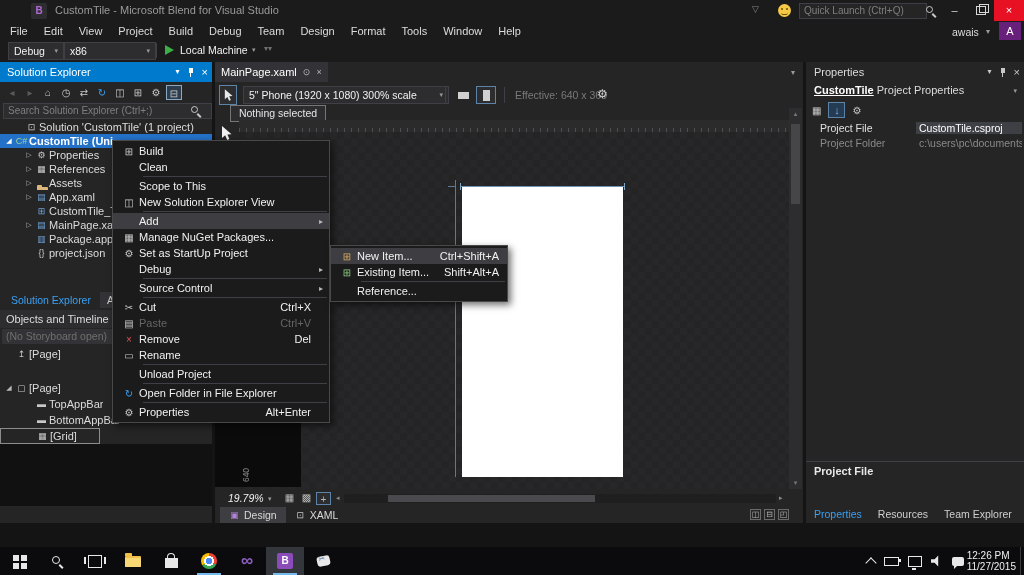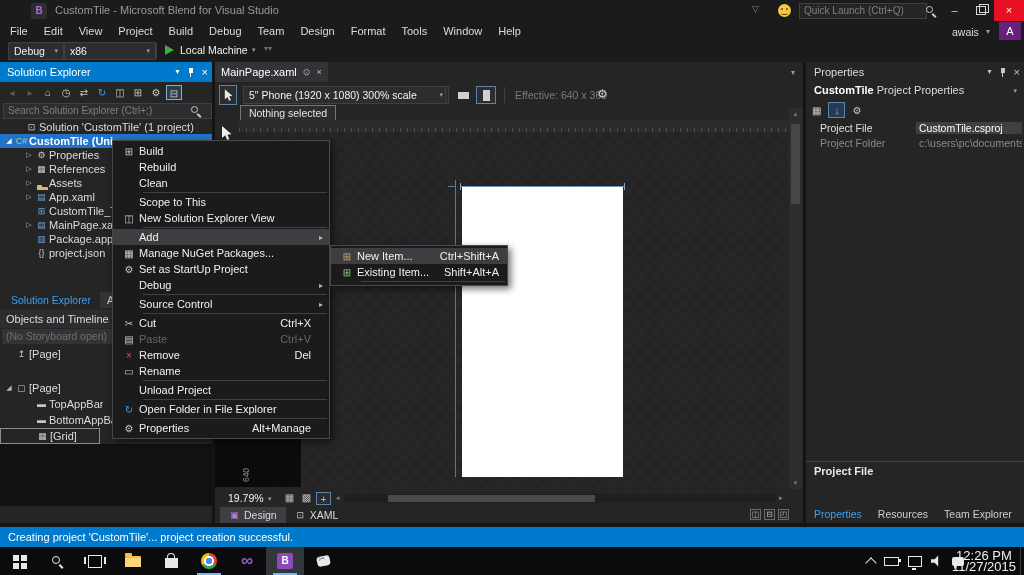--- a/index.html
+++ b/index.html
@@ -107,21 +107,21 @@
   .cursor-btn{position:absolute;left:4px;top:3px;width:18px;height:20px;border:1px solid #5b84a8;background:#2d2d30;
     display:flex;align-items:center;justify-content:center;box-sizing:border-box;}
   .device-combo{position:absolute;left:28px;top:4px;width:194px;height:16px;}
   .db-sep{position:absolute;top:5px;width:1px;height:16px;background:#3f3f46;}
   .orient-btn{position:absolute;top:4px;width:20px;height:18px;display:flex;align-items:center;justify-content:center;box-sizing:border-box;}
   .orient-btn .land{width:11px;height:7px;background:#d0d0d0;}
   .orient-btn .port{width:7px;height:11px;background:#d0d0d0;}
   .orient-btn.active{border:1px solid #5b84a8;background:#2d2d30;}
   .effective{position:absolute;left:300px;top:7px;color:#7a7a7a;font-size:10.5px;}
   .gear{position:absolute;left:382px;top:5px;color:#c8c8c8;font-size:12px;}
-  .nothing-box{position:absolute;left:25px;top:43px;width:94px;height:15px;border:1px solid #767676;background:#2d2d30;
+  .nothing-box{position:absolute;left:15px;top:43px;width:94px;height:15px;border:1px solid #767676;background:#2d2d30;
     color:#e5e5e5;font-size:10.5px;text-align:center;line-height:15px;}
   .ruler{position:absolute;left:24px;top:58px;width:550px;height:12px;background:#2b2b2c;}
   .ruler .ticks{position:absolute;bottom:0;left:0;right:0;height:4px;
     background:repeating-linear-gradient(90deg,#4f4f4f 0 1px,transparent 1px 7px);}
   .ruler-label{position:absolute;top:0;font-size:14px;color:#8a8a8a;margin-top:36px;}
   .surface{position:absolute;left:24px;top:70px;width:550px;height:357px;background-color:#242425;
     background-image:linear-gradient(45deg,#27272a 25%,transparent 25%,transparent 75%,#27272a 75%),
       linear-gradient(45deg,#27272a 25%,transparent 25%,transparent 75%,#27272a 75%);
     background-size:14px 14px;background-position:0 0,7px 7px;}
   .black-rect{position:absolute;left:0;top:93px;width:86px;height:332px;background:#0b0b0b;}
@@ -131,40 +131,40 @@
   .ad-top{position:absolute;left:246px;top:124px;width:163px;height:1px;background:#6e94b5;}
   .ad-top::before,.ad-top::after{content:"";position:absolute;top:-3px;width:1px;height:7px;background:#7fa6c4;}
   .ad-top::before{left:-1px;} .ad-top::after{right:-1px;}
   .ad-left{position:absolute;left:240px;top:118px;width:1px;height:297px;background:#5b7a96;}
   .ad-corner{position:absolute;left:233px;top:124px;width:8px;height:1px;background:#5b7a96;}
   .vscroll{position:absolute;left:574px;top:46px;width:13px;height:381px;background:#2d2d30;}
   .vscroll .arr{position:absolute;left:0;width:13px;text-align:center;color:#777;font-size:7px;}
   .vscroll .thumb{position:absolute;left:2px;width:9px;top:16px;height:80px;background:#464649;}
   .v640{position:absolute;left:24px;top:408px;transform:rotate(-90deg);font-size:8.5px;color:#8a8a8a;}
   .bottom-ctrl{position:absolute;left:0;top:427px;width:574px;height:18px;background:#252526;}
-  .zoom-label{position:absolute;left:13px;top:3px;font-size:10.5px;color:#f1f1f1;}
+  .zoom-label{position:absolute;left:13px;top:3px;font-size:10.5px;color:#f1f1f1;font-style:italic;}
   .zoom-caret{position:absolute;left:53px;top:6px;color:#999;font-size:7px;}
   .bc-icon{position:absolute;top:3px;font-size:10px;color:#b8b8b8;width:15px;text-align:center;}
   .bc-boxed{border:1px solid #5b84a8;background:#2d2d30;height:13px;line-height:13px;box-sizing:border-box;}
   .hscroll{position:absolute;left:129px;top:5px;width:432px;height:9px;background:#1f1f20;}
   .hscroll .thumb{position:absolute;left:44px;width:207px;top:1px;height:7px;background:#4a4a4e;}
   .hs-arr{position:absolute;top:5px;color:#8a8a8a;font-size:7px;}
   .view-tabs{position:absolute;left:0;top:445px;width:588px;height:16px;display:flex;padding-left:5px;box-sizing:border-box;}
   .vtab{display:flex;gap:4px;align-items:center;font-size:10.5px;color:#d8d8d8;padding:0 9px;}
   .vtab.selected{background:#3e3e42;}
   .vtab .gl{width:11px;font-size:9px;}
   .split-icons{position:absolute;right:14px;top:447px;display:flex;gap:3px;}
   .split-icons span{width:11px;height:11px;border:1px solid #6a6a6a;color:#b8b8b8;font-size:8px;line-height:10px;text-align:center;box-sizing:border-box;}
 
   
   .right-panel{left:806px;top:62px;width:218px;height:461px;}
   .p-header{position:absolute;left:0;top:0;width:218px;height:20px;color:#dcdcdc;font-size:11px;line-height:20px;padding-left:8px;box-sizing:border-box;}
   .p-hdr-icons{position:absolute;right:4px;top:0;height:20px;display:flex;align-items:center;gap:6px;color:#c8c8c8;}
   .p-name{position:absolute;left:0;top:20px;width:218px;height:17px;padding-left:8px;font-size:11px;line-height:17px;box-sizing:border-box;}
-  .p-name b{color:#fff;}
+  .p-name b{color:#fff;text-decoration:underline;}
   .p-name-caret{position:absolute;right:7px;top:25px;color:#999;font-size:7px;}
   .p-toolbar{position:absolute;left:6px;top:39px;height:18px;display:flex;gap:7px;align-items:center;}
   .p-tb-icon{font-size:10px;color:#c8c8c8;}
   .p-tb-boxed{width:17px;height:16px;border:1px solid #5b84a8;background:#253b52;color:#7ab2e8;text-align:center;line-height:15px;box-sizing:border-box;}
   .p-grid{position:absolute;left:0;top:58px;width:218px;}
   .prop-row{display:flex;height:15px;align-items:center;font-size:10.5px;}
   .prop-label{width:96px;padding-left:14px;color:#e0e0e0;flex:none;white-space:nowrap;}
   .prop-value{flex:1;padding:0 3px;color:#e0e0e0;white-space:nowrap;overflow:hidden;margin-right:2px;}
   .prop-row.selected .prop-value{background:#3f3f46;color:#fff;}
   .prop-row.dim .prop-label,.prop-row.dim .prop-value{color:#8a8a8a;}
@@ -220,21 +220,21 @@
   .tb-snip::after{content:"\2702";position:absolute;left:2px;top:-2px;font-size:8px;color:#5a7a9a;}
   .tray{position:absolute;right:60px;top:0;height:28px;display:flex;align-items:center;gap:9px;}
   .tray-chevron{width:7px;height:7px;border-top:1.5px solid #e8e8e8;border-right:1.5px solid #e8e8e8;transform:rotate(-45deg);margin-top:3px;}
   .tray-battery{width:13px;height:7px;border:1px solid #e8e8e8;position:relative;}
   .tray-battery::after{content:"";position:absolute;right:-3px;top:1.5px;width:2px;height:3px;background:#e8e8e8;}
   .tray-network{width:12px;height:9px;border:1.5px solid #e8e8e8;position:relative;}
   .tray-network::after{content:"";position:absolute;left:2.5px;bottom:-4px;width:4px;height:2px;background:#e8e8e8;}
   .tray-volume{width:12px;height:12px;background:#e8e8e8;clip-path:polygon(0 35%,30% 35%,60% 5%,60% 95%,30% 65%,0 65%);}
   .tray-chat{width:12px;height:9px;background:#e8e8e8;border-radius:2px;position:relative;}
   .tray-chat::after{content:"";position:absolute;left:2px;bottom:-3px;border-left:3px solid #e8e8e8;border-bottom:3px solid transparent;}
-  .clock{position:absolute;right:8px;top:3px;text-align:center;font-size:13px;line-height:11px;color:#f0f0f0;}
+  .clock{position:absolute;right:8px;top:3px;text-align:left;font-size:10px;line-height:11px;color:#f0f0f0;}
   .show-desktop{position:absolute;right:0;top:0;width:3px;height:28px;border-left:1px solid #3a3a3a;}
 </style>
 </head>
 <body>
 
 <div class="screen" data-name="blend-window">
 
   <div class="abs titlebar" data-name="titlebar">
     <div class="abs app-icon" data-name="blend-app-icon">B</div>
     <div class="abs title-text" data-name="window-title">CustomTile - Microsoft Blend for Visual Studio</div>
@@ -551,26 +551,20 @@
 
   <div class="abs ctx" data-name="project-context-menu">
 
       <div class="cm-item" data-name="context-menu-item">
         <span class="gl" data-name="build-icon">⊞</span>
         <span class="cm-label">Build</span>
         <span class="cm-shortcut"></span>
         <span class="cm-sub" data-name="submenu-arrow-icon">▸</span>
       </div>
 
-      <div class="cm-item" data-name="context-menu-item">
-        <span class="gl"></span>
-        <span class="cm-label">Rebuild</span>
-        <span class="cm-shortcut"></span>
-        <span class="cm-sub" data-name="submenu-arrow-icon">▸</span>
-      </div>
 
 
       <div class="cm-item" data-name="context-menu-item">
         <span class="gl"></span>
         <span class="cm-label">Clean</span>
         <span class="cm-shortcut"></span>
         <span class="cm-sub" data-name="submenu-arrow-icon">▸</span>
       </div>
 
       <div class="cm-item sep" data-name="context-menu-item">
@@ -710,21 +704,21 @@
       <div class="cm-item sep" data-name="context-menu-item">
         
         
         
         
       </div>
 
       <div class="cm-item" data-name="context-menu-item">
         <span class="gl" data-name="wrench-icon">⚙</span>
         <span class="cm-label">Properties</span>
-        <span class="cm-shortcut">Alt+Manage</span>
+        <span class="cm-shortcut">Alt+Enter</span>
         <span class="cm-sub" data-name="submenu-arrow-icon">▸</span>
       </div>
     </div>
 
   <div class="abs submenu" data-name="add-submenu">
 
       <div class="cm-item active" data-name="submenu-item">
         <span class="gl" data-name="new-item-icon" style="color: rgb(216, 168, 90);">⊞</span>
         <span class="cm-label">New Item...</span>
         <span class="cm-shortcut">Ctrl+Shift+A</span>
@@ -736,25 +730,27 @@
         <span class="cm-shortcut">Shift+Alt+A</span>
       </div>
 
 
       <div class="cm-item sep" data-name="submenu-item">
         
         
         
       </div>
 
-    </div>
-
-  <div class="abs statusbar" data-name="status-bar">
-    <span data-name="status-message">Creating project 'CustomTile'... project creation successful.</span>
-  </div>
+      <div class="cm-item" data-name="submenu-item">
+        <span class="gl"></span>
+        <span class="cm-label">Reference...</span>
+        <span class="cm-shortcut"></span>
+      </div>
+    </div>
+
 
   <div class="abs taskbar" data-name="windows-taskbar">
     <div class="tb-slots">
       <div class="slot" data-name="start-button">
           <span class="win-start" data-name="windows-logo-icon"></span>
         </div>
       <div class="slot" data-name="taskbar-search-button">
           <span class="tb-search" data-name="search-icon"></span>
         </div>
       <div class="slot" data-name="task-view-button">

